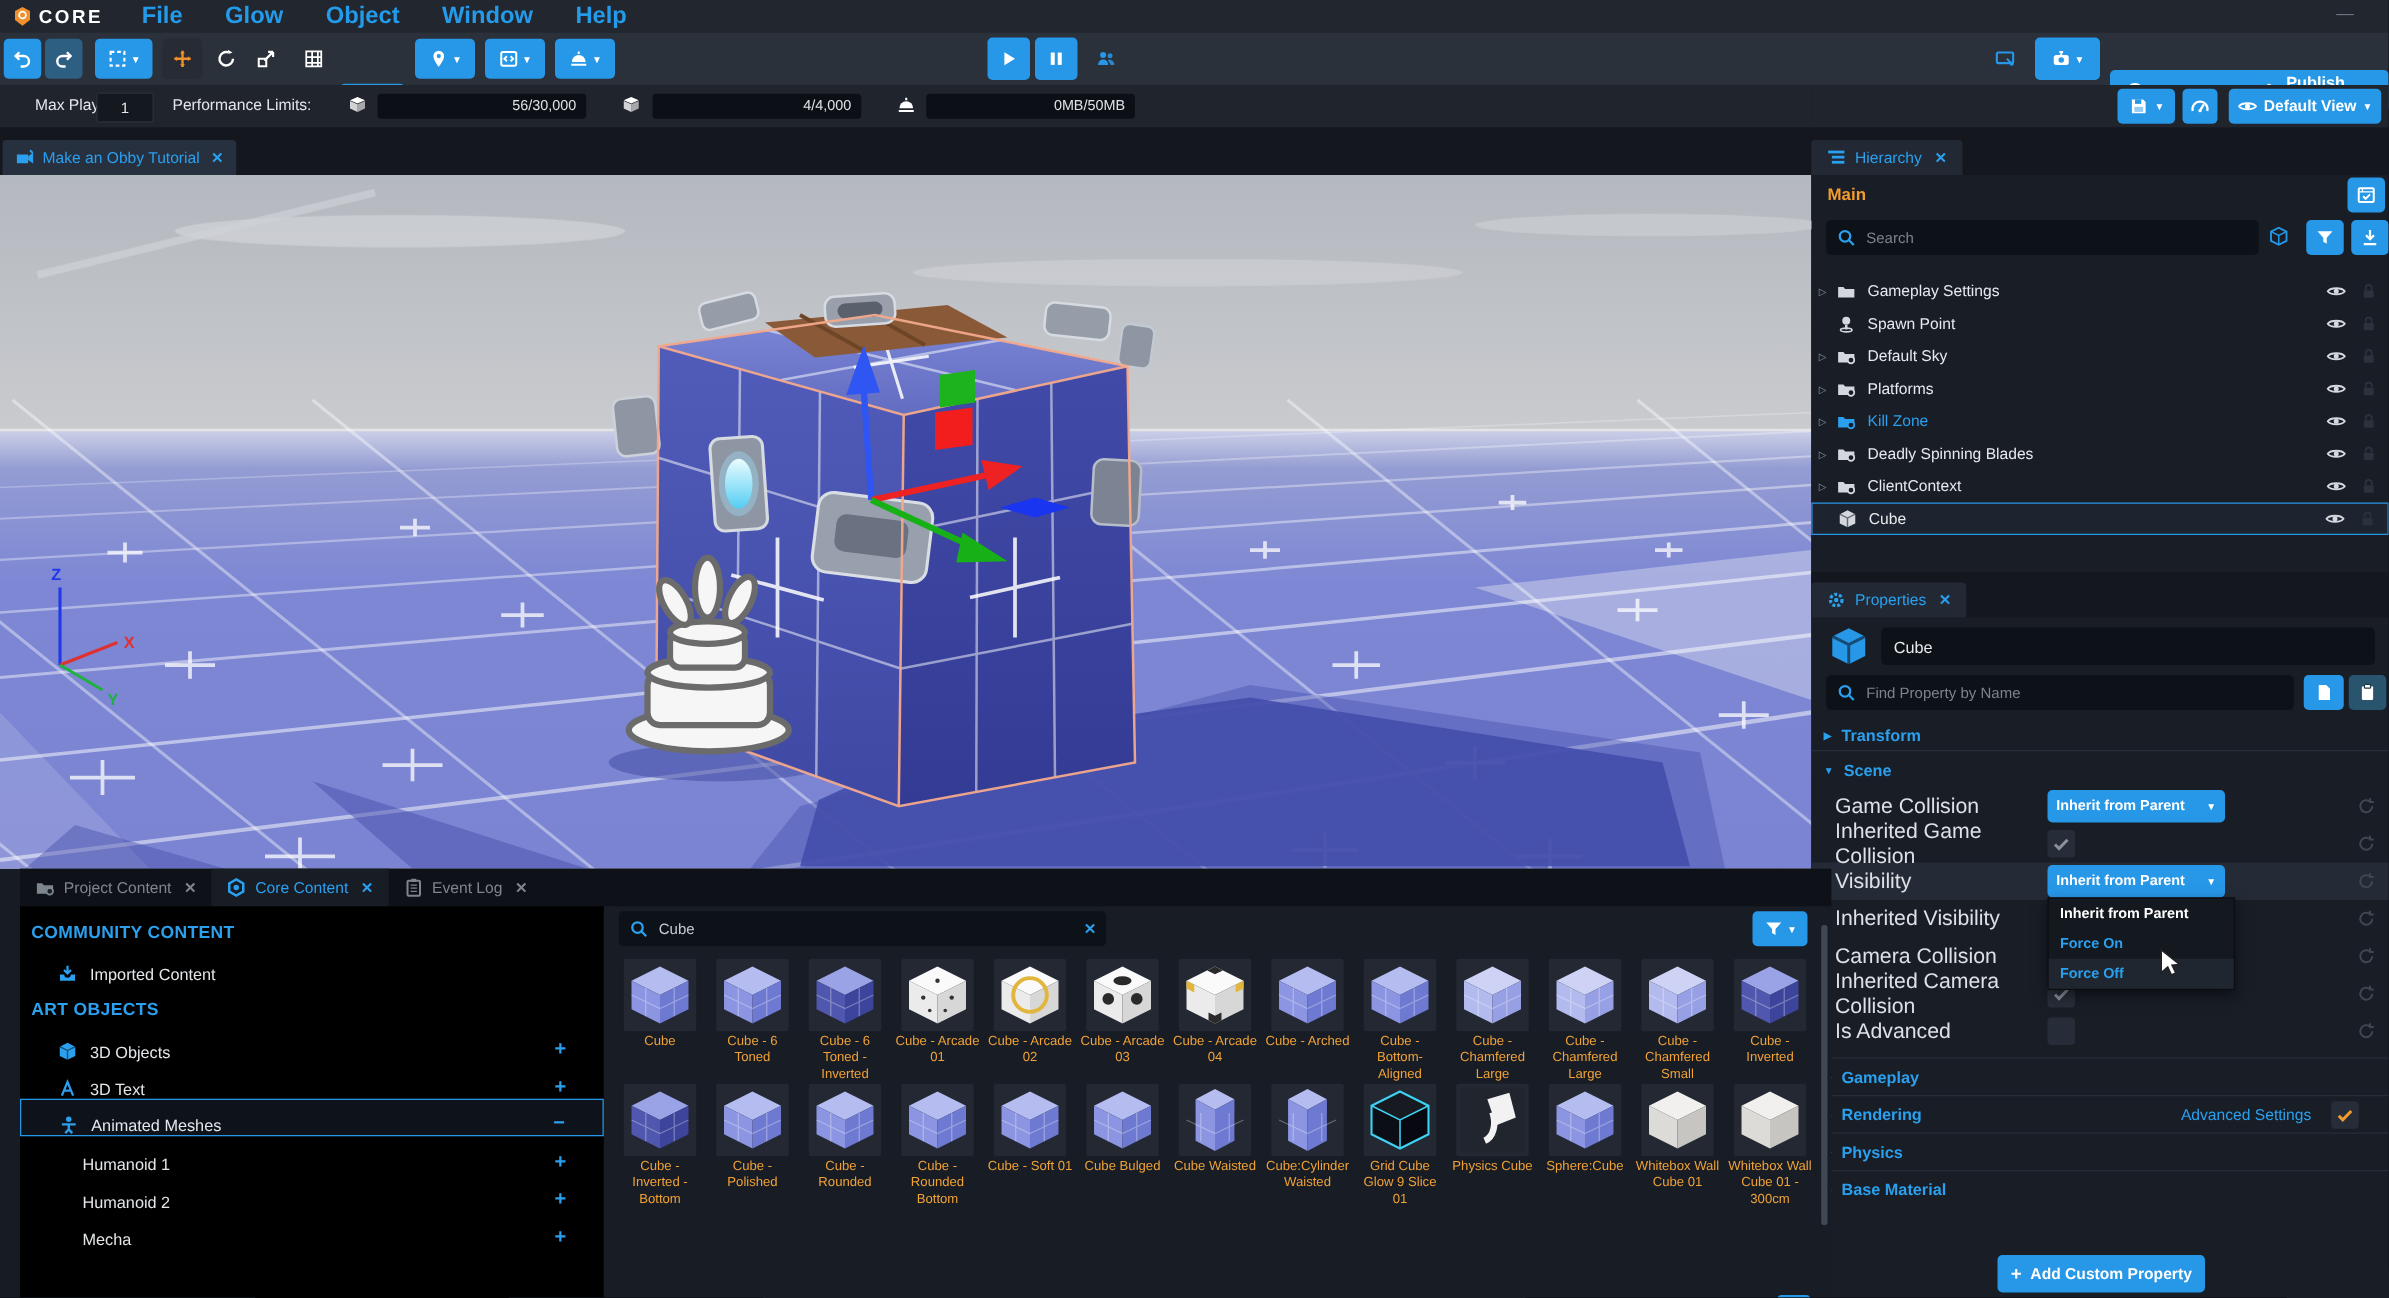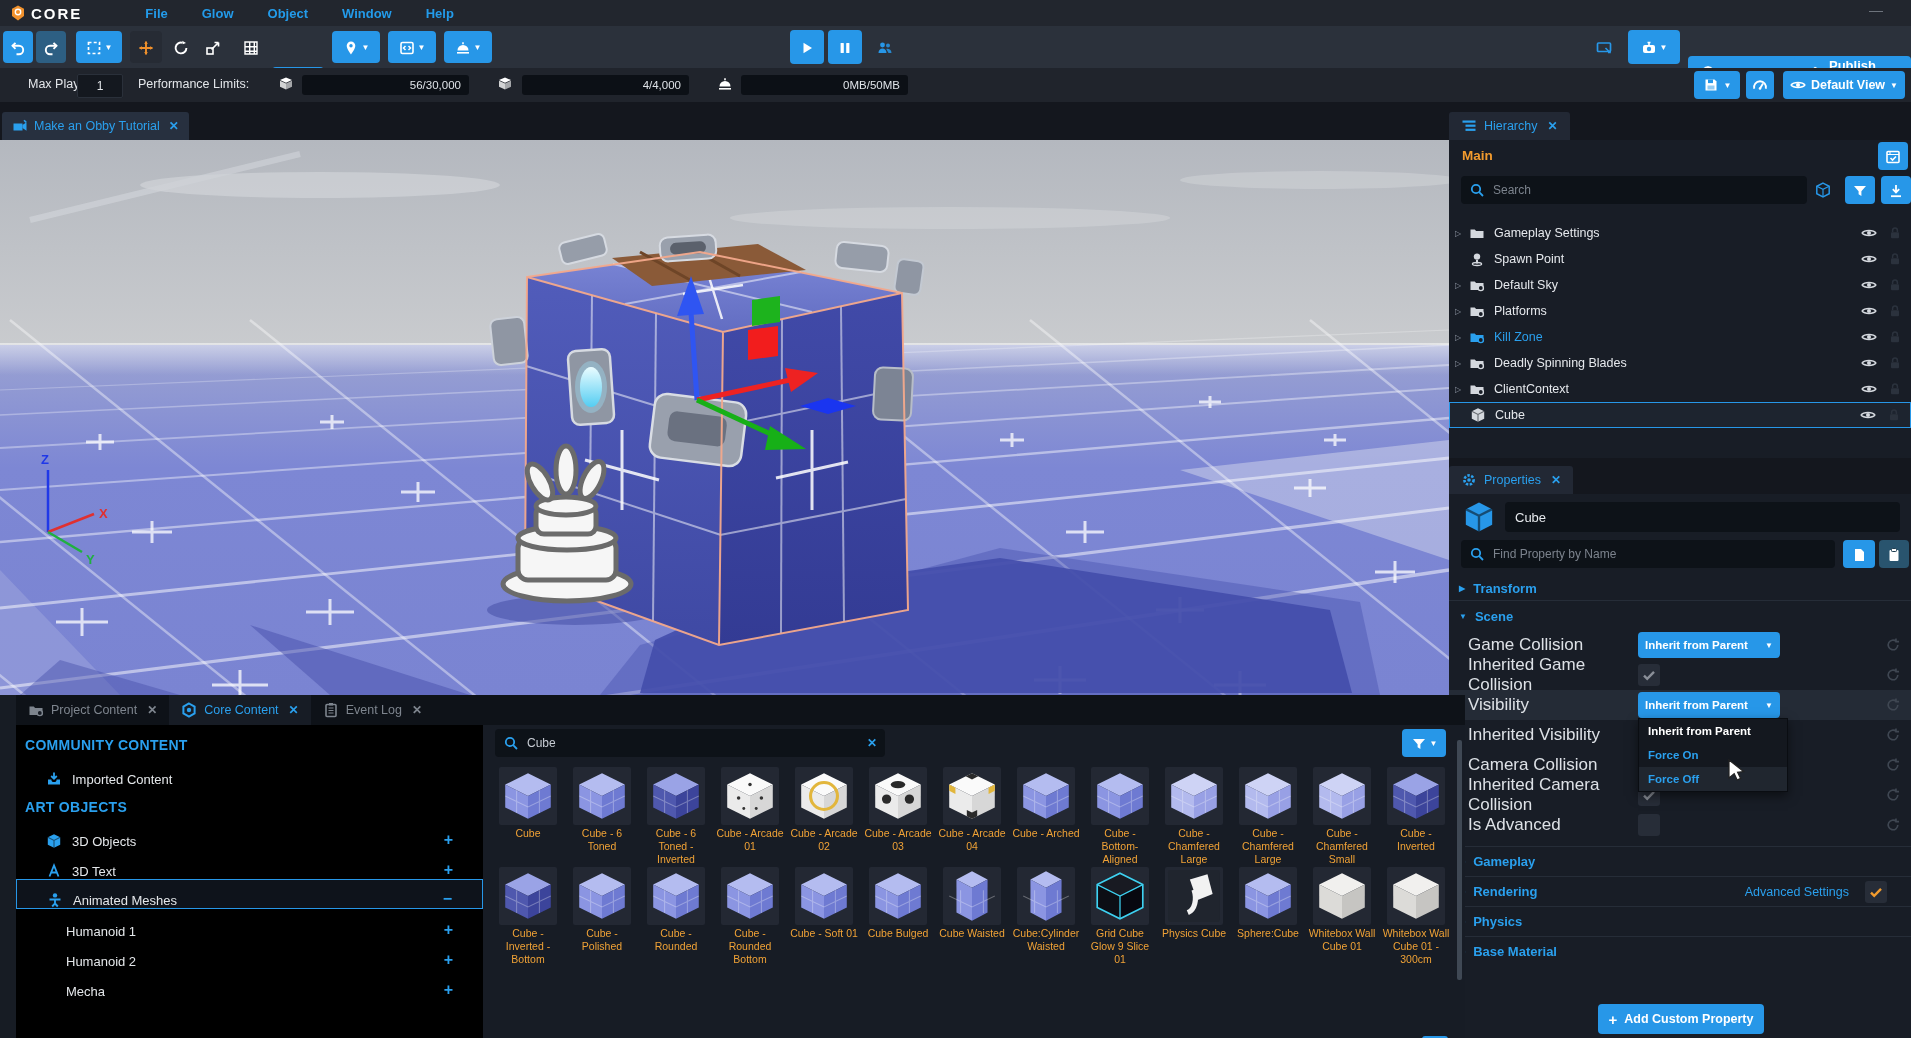--- a/index.html
+++ b/index.html
@@ -4,24 +4,24 @@
 <style>
   html,body{margin:0;padding:0;background:#0c0f14;}
   .app{position:relative;width:1911px;height:1038px;overflow:hidden;background:#171c24;
        font-family:"Liberation Sans",sans-serif;-webkit-font-smoothing:antialiased;color:#e6e9ed;}
   .abs{position:absolute;}
   .ic{display:inline-block;vertical-align:middle;}
   svg.ic{width:16px;height:16px;}
   svg text{font-family:"Liberation Sans",sans-serif;}
 
   
-  .menubar{left:0;top:0;width:1911px;height:26px;background:#22262e;display:flex;align-items:center;gap:32px;}
+  .menubar{left:0;top:0;width:1911px;height:26px;background:#22262e;display:flex;align-items:center;}
   .logo{display:flex;align-items:center;margin:0 14px 0 10px;gap:5px;}
   .logo-text{color:#fff;font-weight:bold;font-size:15px;letter-spacing:2px;}
-  .menu-item{color:#239bea;font-size:13px;font-weight:bold;margin:0 17px;cursor:default;}
+  .menu-item{color:#239bea;font-size:19px;font-weight:bold;margin:0 17px;cursor:default;}
   .win-min{position:absolute;right:28px;top:2px;color:#6d737c;font-size:14px;}
 
   
   .toolbar{left:0;top:26px;width:1911px;height:42px;background:#2b313b;}
   .tbtn{position:absolute;top:5px;height:32px;border-radius:4px;display:flex;align-items:center;justify-content:center;color:#fff;gap:3px;}
   .blue{background:#2797e8;}
   .steel{background:#2d5f83;}
   .darkb{background:#262b34;}
   .tbtn .car{font-size:8px;color:#fff;}
   .tbtn.flat{background:transparent;}

